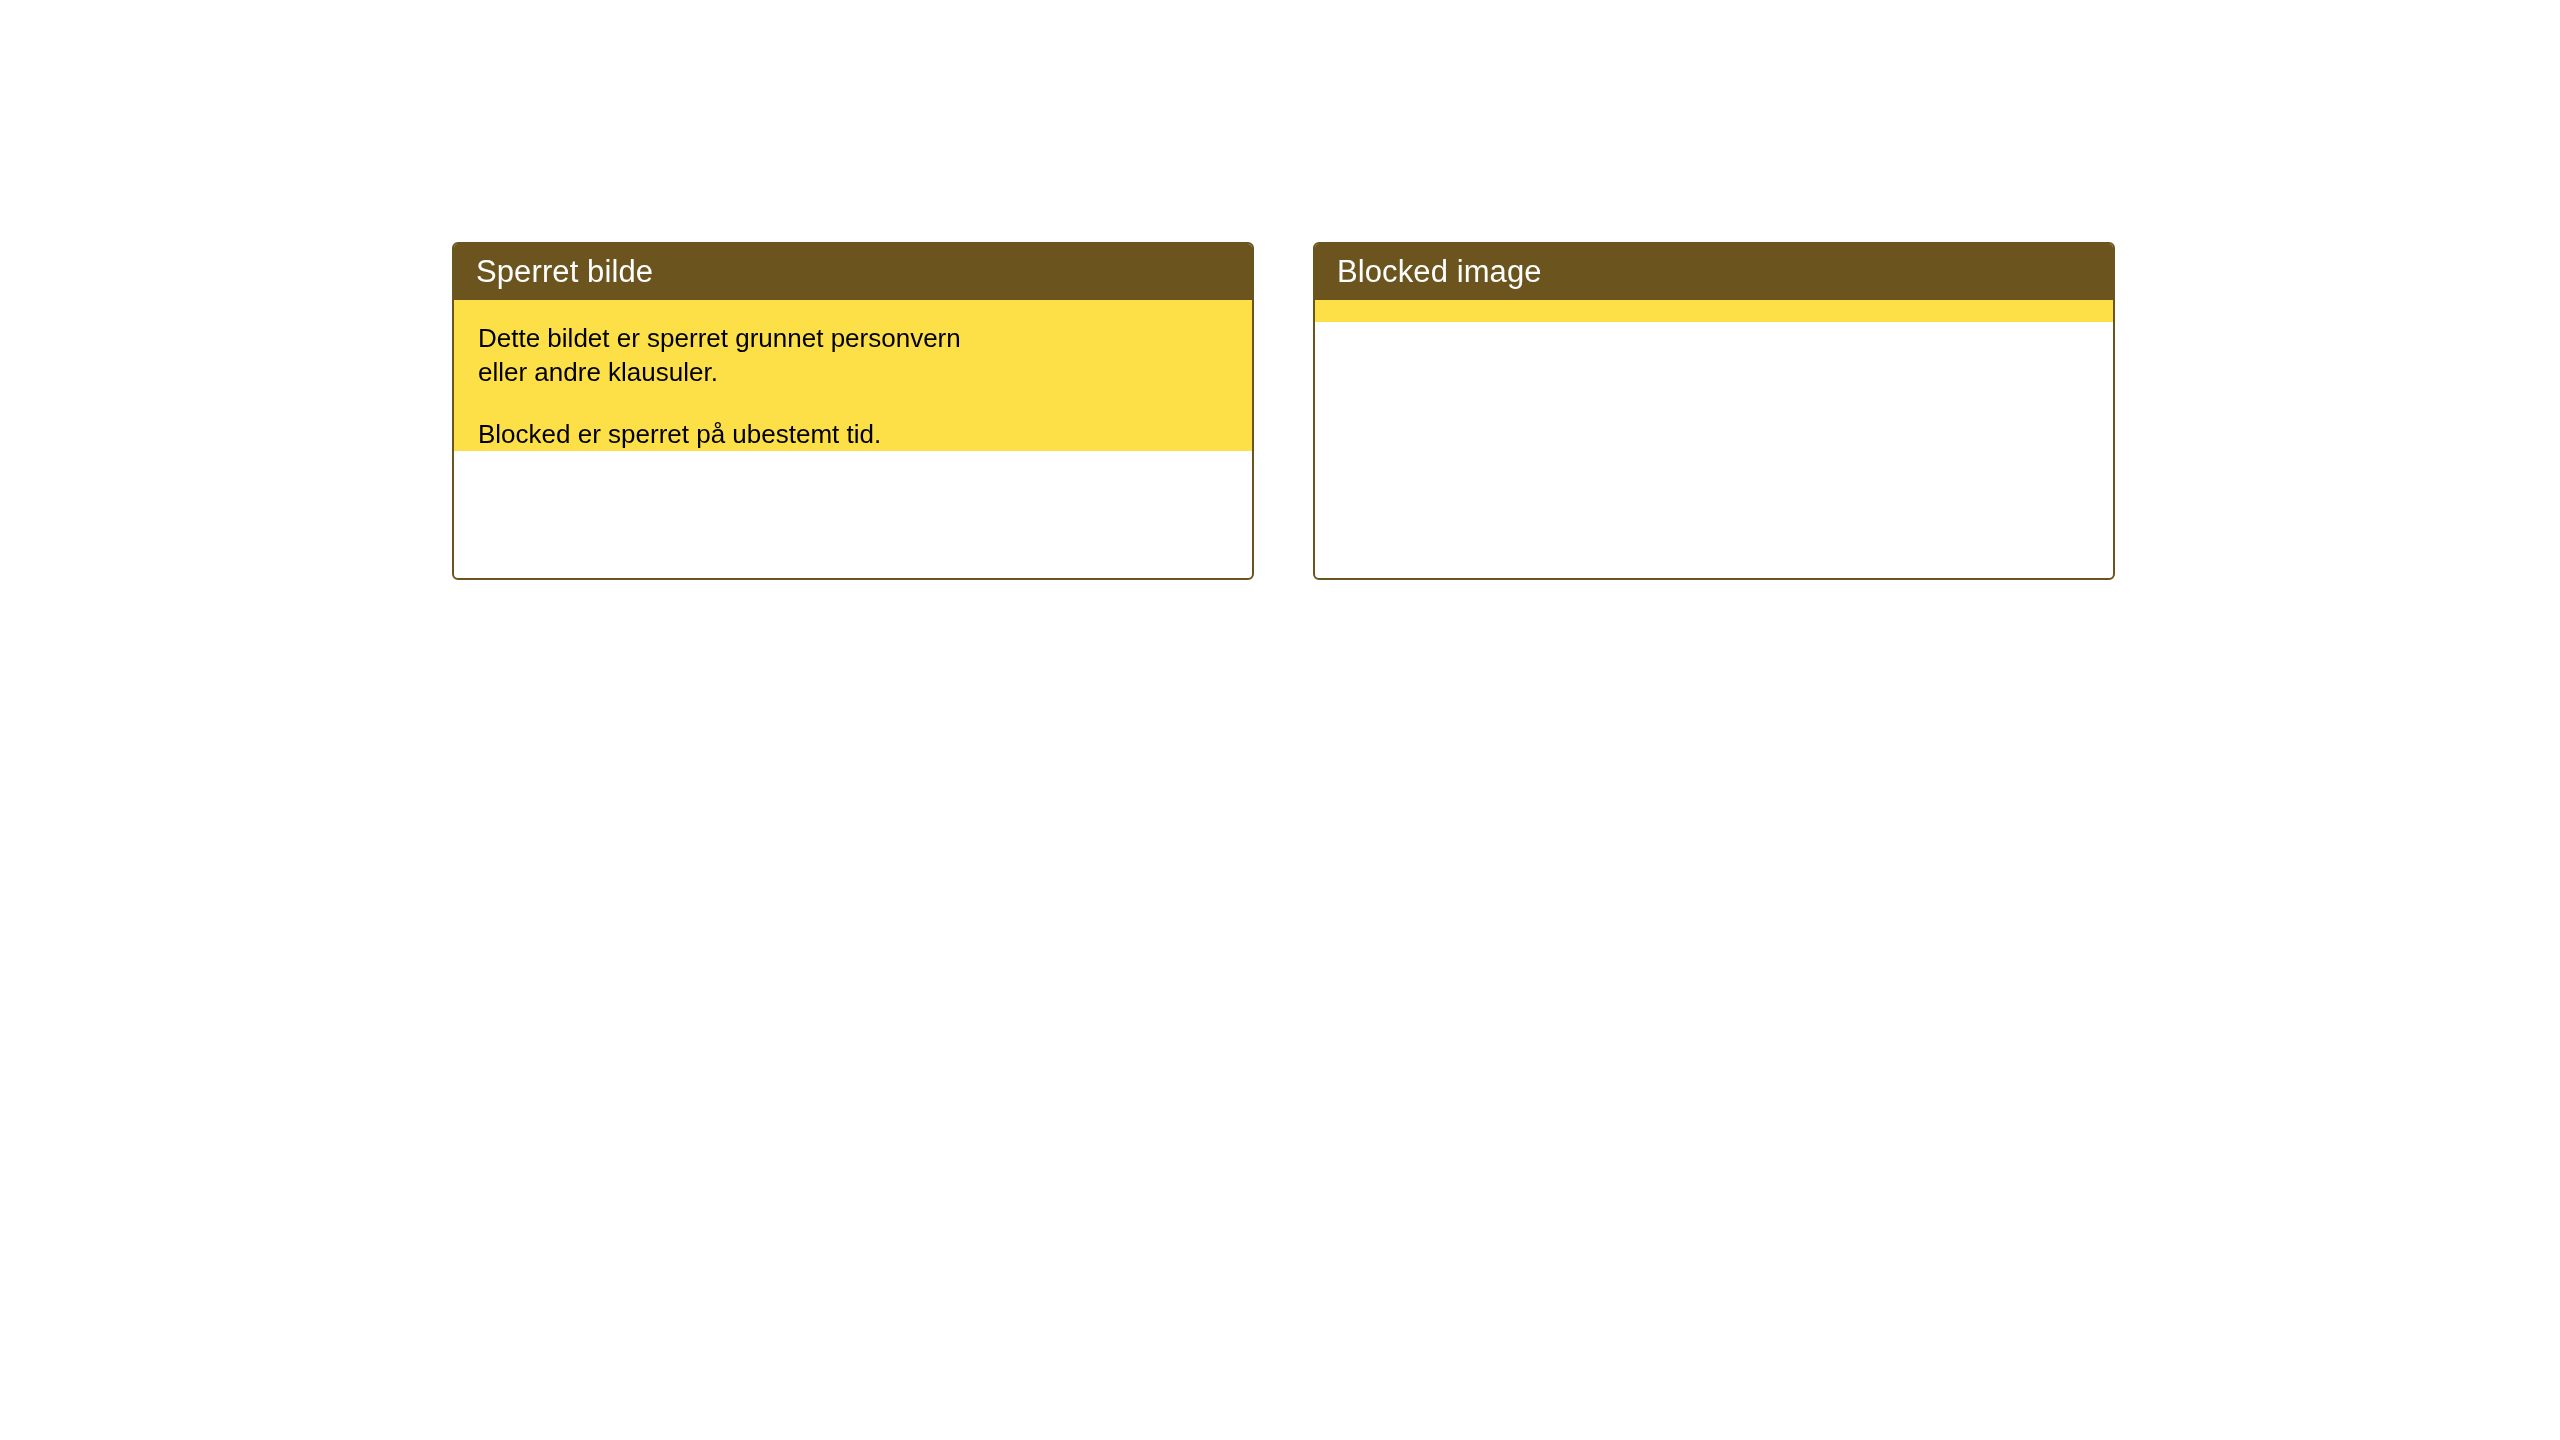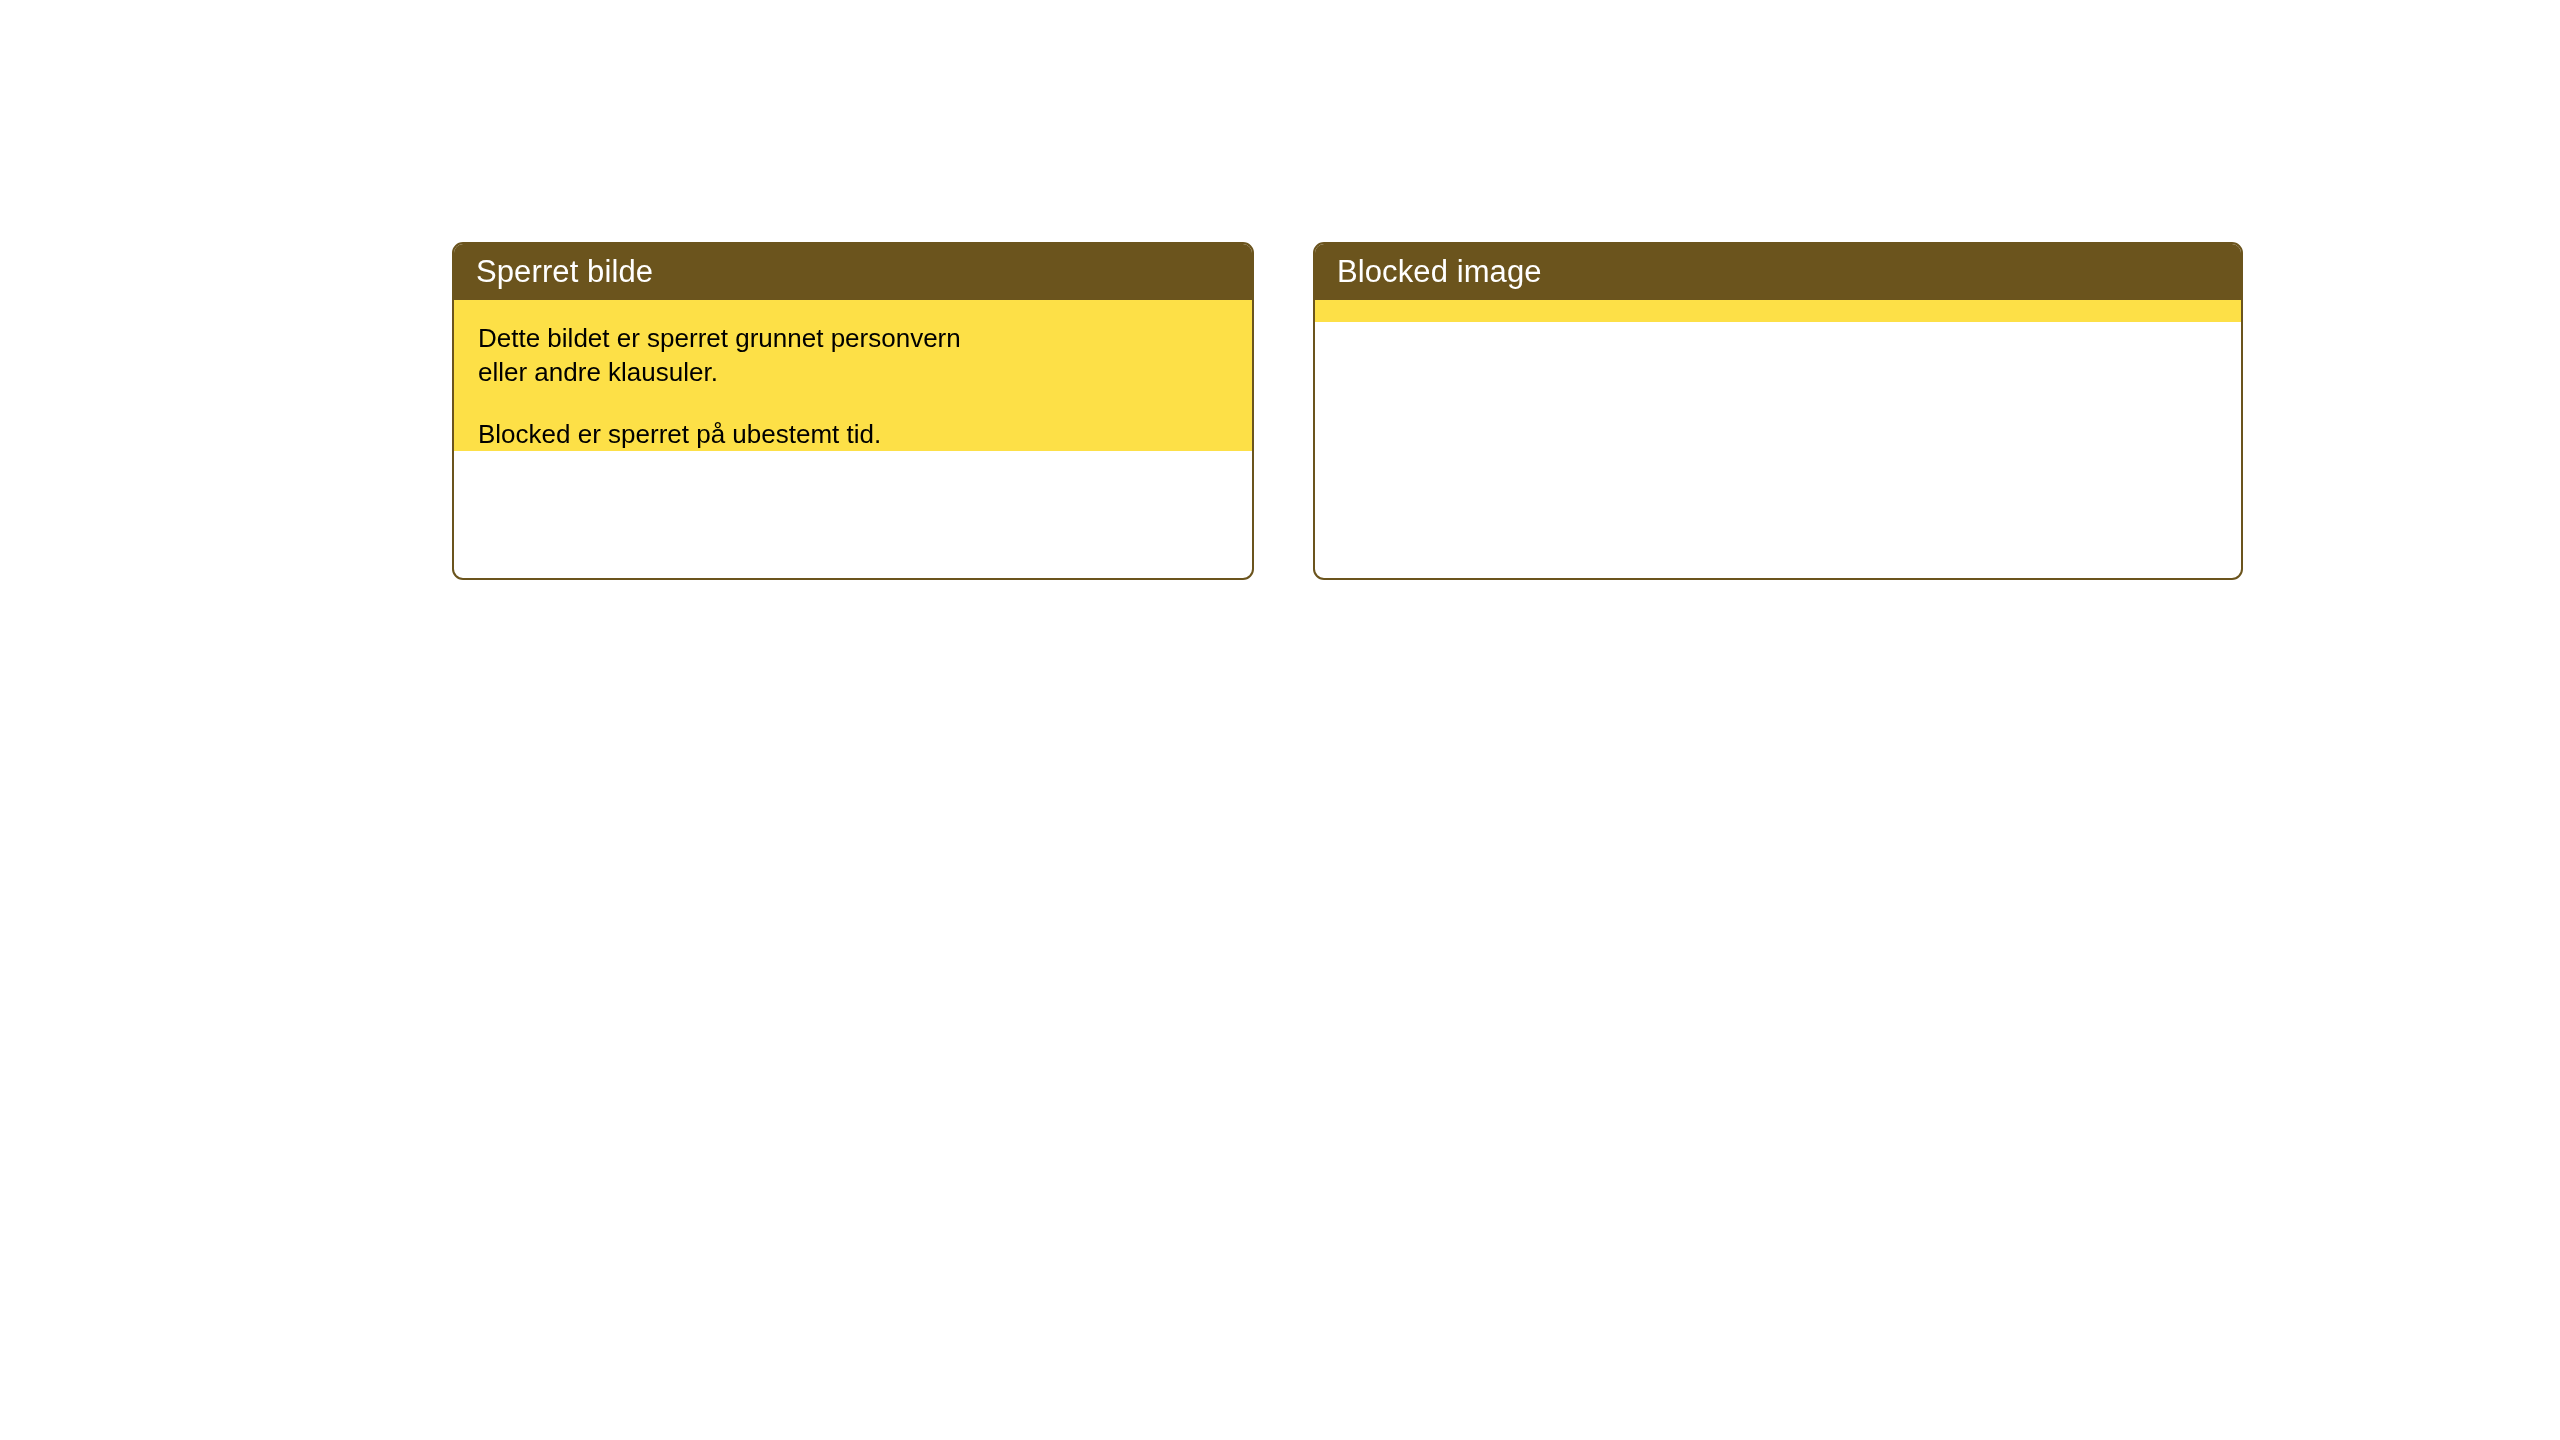--- a/index.html
+++ b/index.html
@@ -24,35 +24,35 @@
     width: 2560px;
     height: 1440px;
     background: #ffffff;
   }
 
   .notice-panel {
     position: absolute;
     box-sizing: border-box;
     background: #ffffff;
     border: 2px solid #6b541d;
-    border-radius: 11px;
+    border-radius: 6px;
     overflow: hidden;
   }
 
   .panel-no {
     left: 452px;
     top: 242px;
     width: 802px;
     height: 338px;
   }
 
   .panel-en {
     left: 1313px;
     top: 242px;
-    width: 930px;
+    width: 802px;
     height: 338px;
     text-align: right;
   }
 
   .panel-header {
     box-sizing: border-box;
     height: 58px;
     background: #6b541d;
     margin: -2px -2px 0 -2px;
     padding: 0 0 0 24px;

